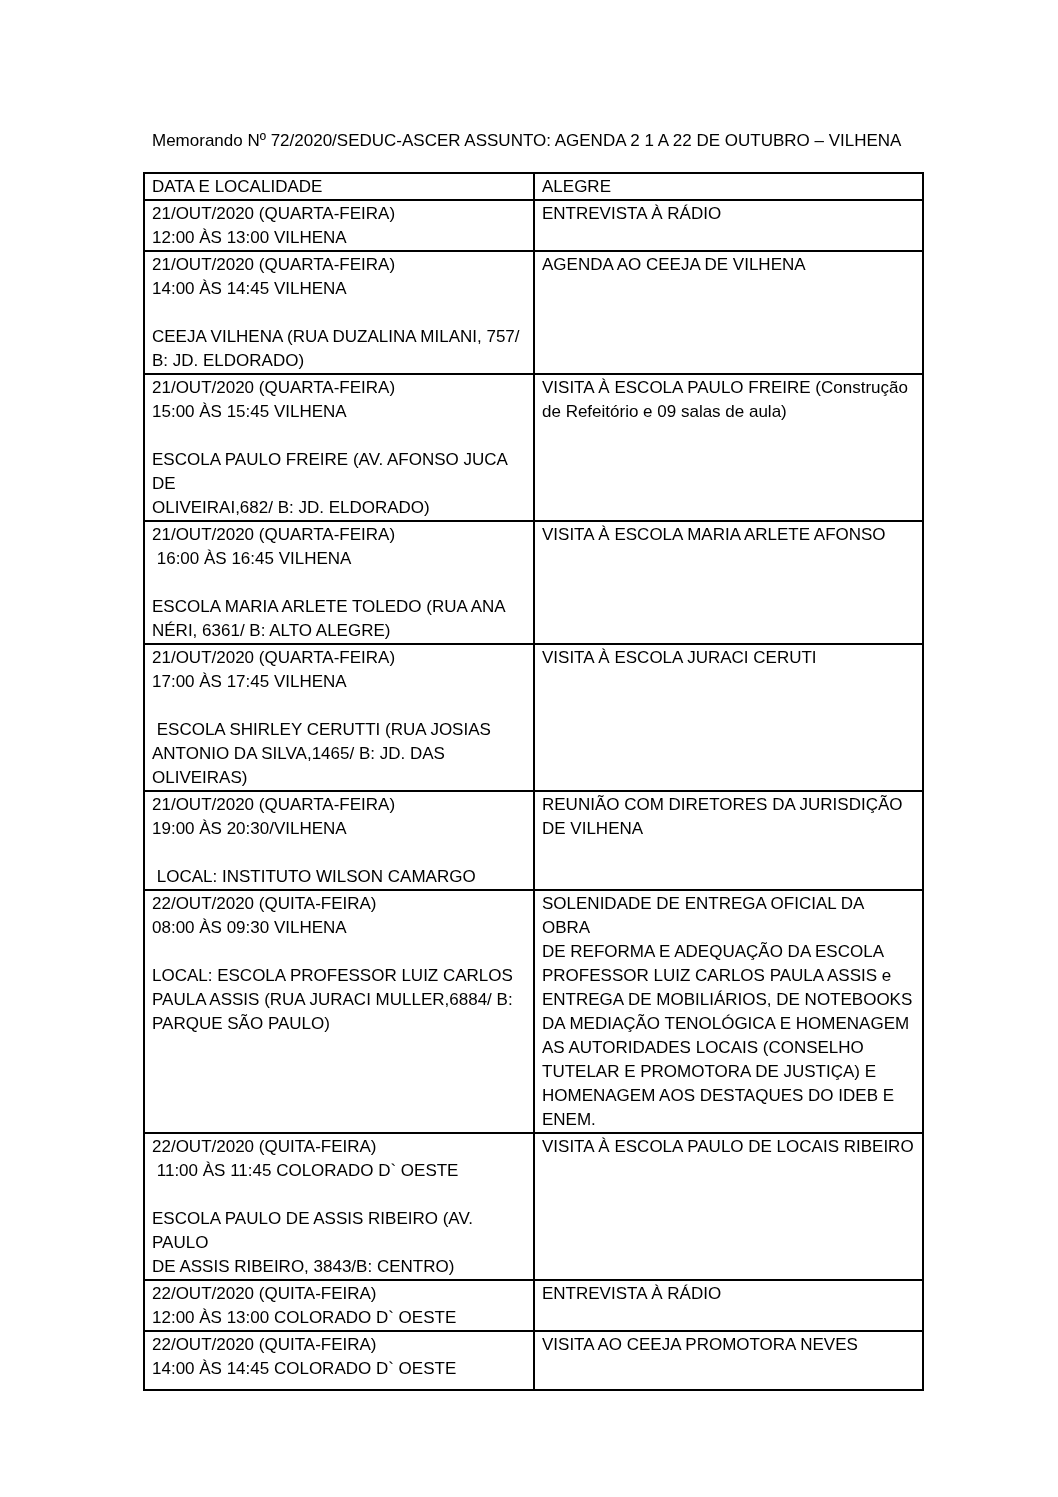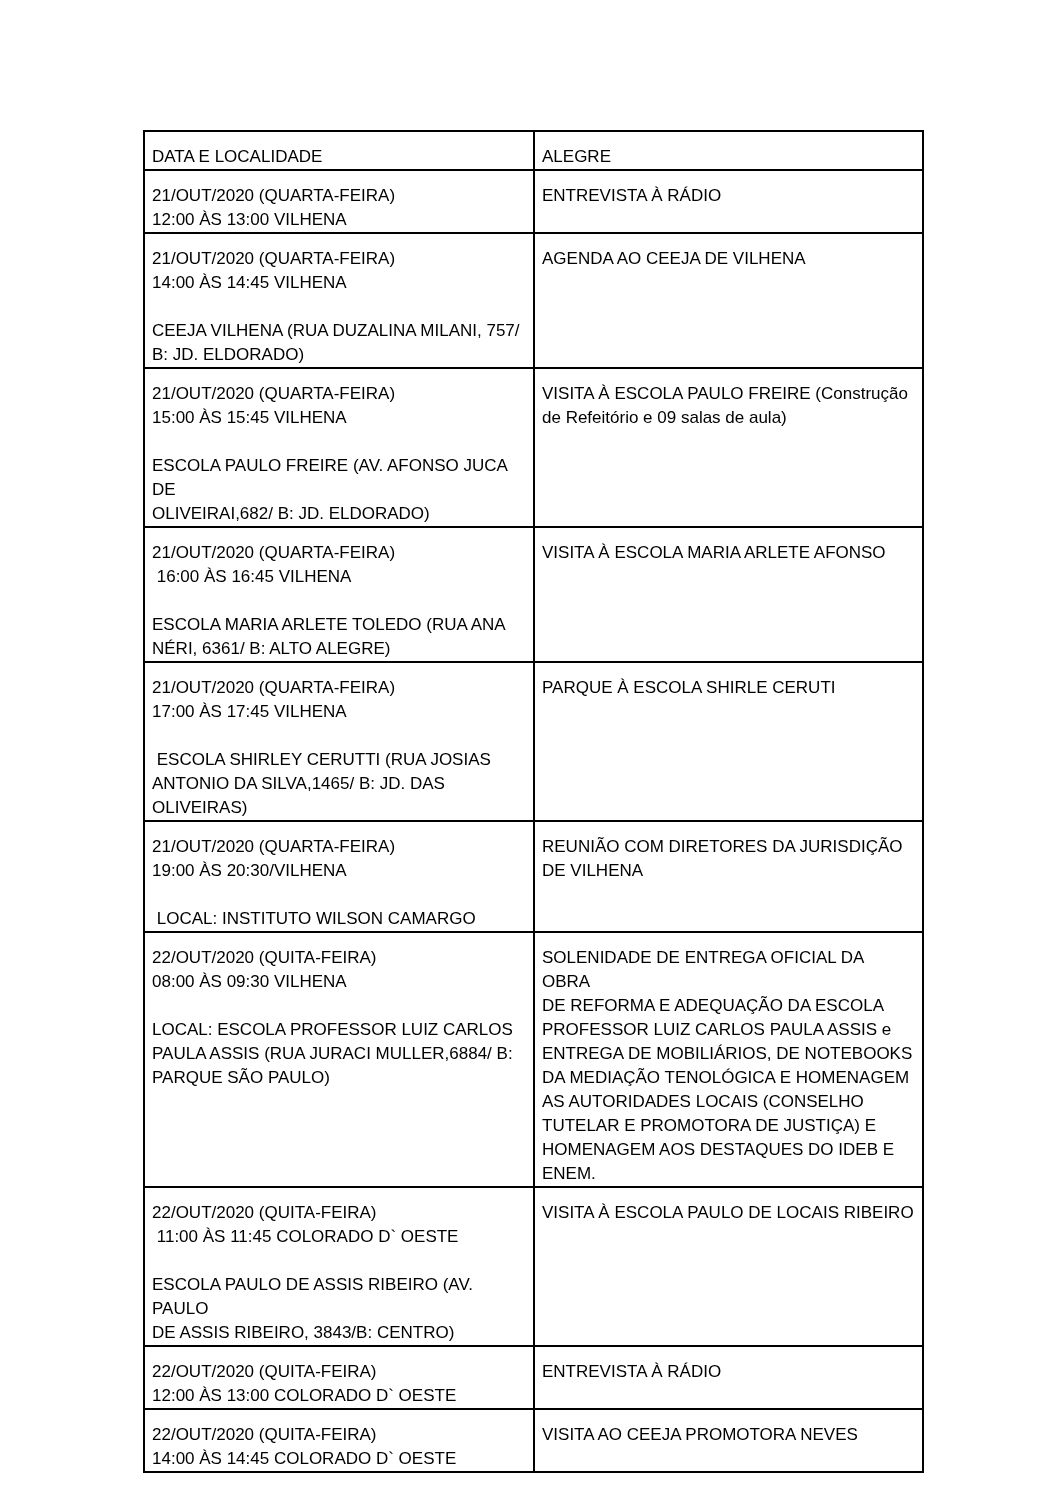--- a/index.html
+++ b/index.html
@@ -31,21 +31,21 @@
     width: 779px;
     border: 2px solid #000;
   }
   table.agenda col.c1 { width: 390px; }
   table.agenda col.c2 { width: 389px; }
   table.agenda th,
   table.agenda td {
     border: 2px solid #000;
     vertical-align: top;
     text-align: left;
-    padding: 13px 6px 0 7px;
+    padding: 1px 6px 0 7px;
     font-size: 17px;
     line-height: 24px;
     font-weight: 400;
     white-space: pre-wrap;
     overflow: hidden;
   }
   table.agenda thead th { height: 26px; }
   tr.h50  td { height: 46px; }
   tr.h120 td { height: 116px; }
   tr.h122 td { height: 118px; }
@@ -54,20 +54,21 @@
   tr.h213 td { height: 209px; }
   tr.h52  td { height: 48px; }
   tr.h123 td { height: 119px; }
   tr.h63  td { height: 59px; }
 </style>
 </head>
 <body>
 
 <div class="page">
 
+  <div class="memo-title">Memorando Nº 72/2020/SEDUC-ASCER ASSUNTO: AGENDA 2 1 A 22 DE OUTUBRO – VILHENA</div>
 
   <table class="agenda">
     <colgroup>
       <col class="c1">
       <col class="c2">
     </colgroup>
     <thead>
       <tr>
         <th>DATA E LOCALIDADE</th>
         <th>ALEGRE</th>
@@ -104,21 +105,21 @@
 NÉRI, 6361/ B: ALTO ALEGRE)</td>
         <td>VISITA À ESCOLA MARIA ARLETE AFONSO</td>
       </tr>
       <tr class="h141">
         <td>21/OUT/2020 (QUARTA-FEIRA)
 17:00 ÀS 17:45 VILHENA
 
  ESCOLA SHIRLEY CERUTTI (RUA JOSIAS
 ANTONIO DA SILVA,1465/ B: JD. DAS
 OLIVEIRAS)</td>
-        <td>PARQUE À ESCOLA SHIRLE CERUTI</td>
+        <td>VISITA À ESCOLA JURACI CERUTI</td>
       </tr>
       <tr class="h98">
         <td>21/OUT/2020 (QUARTA-FEIRA)
 19:00 ÀS 20:30/VILHENA
 
  LOCAL: INSTITUTO WILSON CAMARGO</td>
         <td>REUNIÃO COM DIRETORES DA JURISDIÇÃO
 DE VILHENA</td>
       </tr>
       <tr class="h213">

